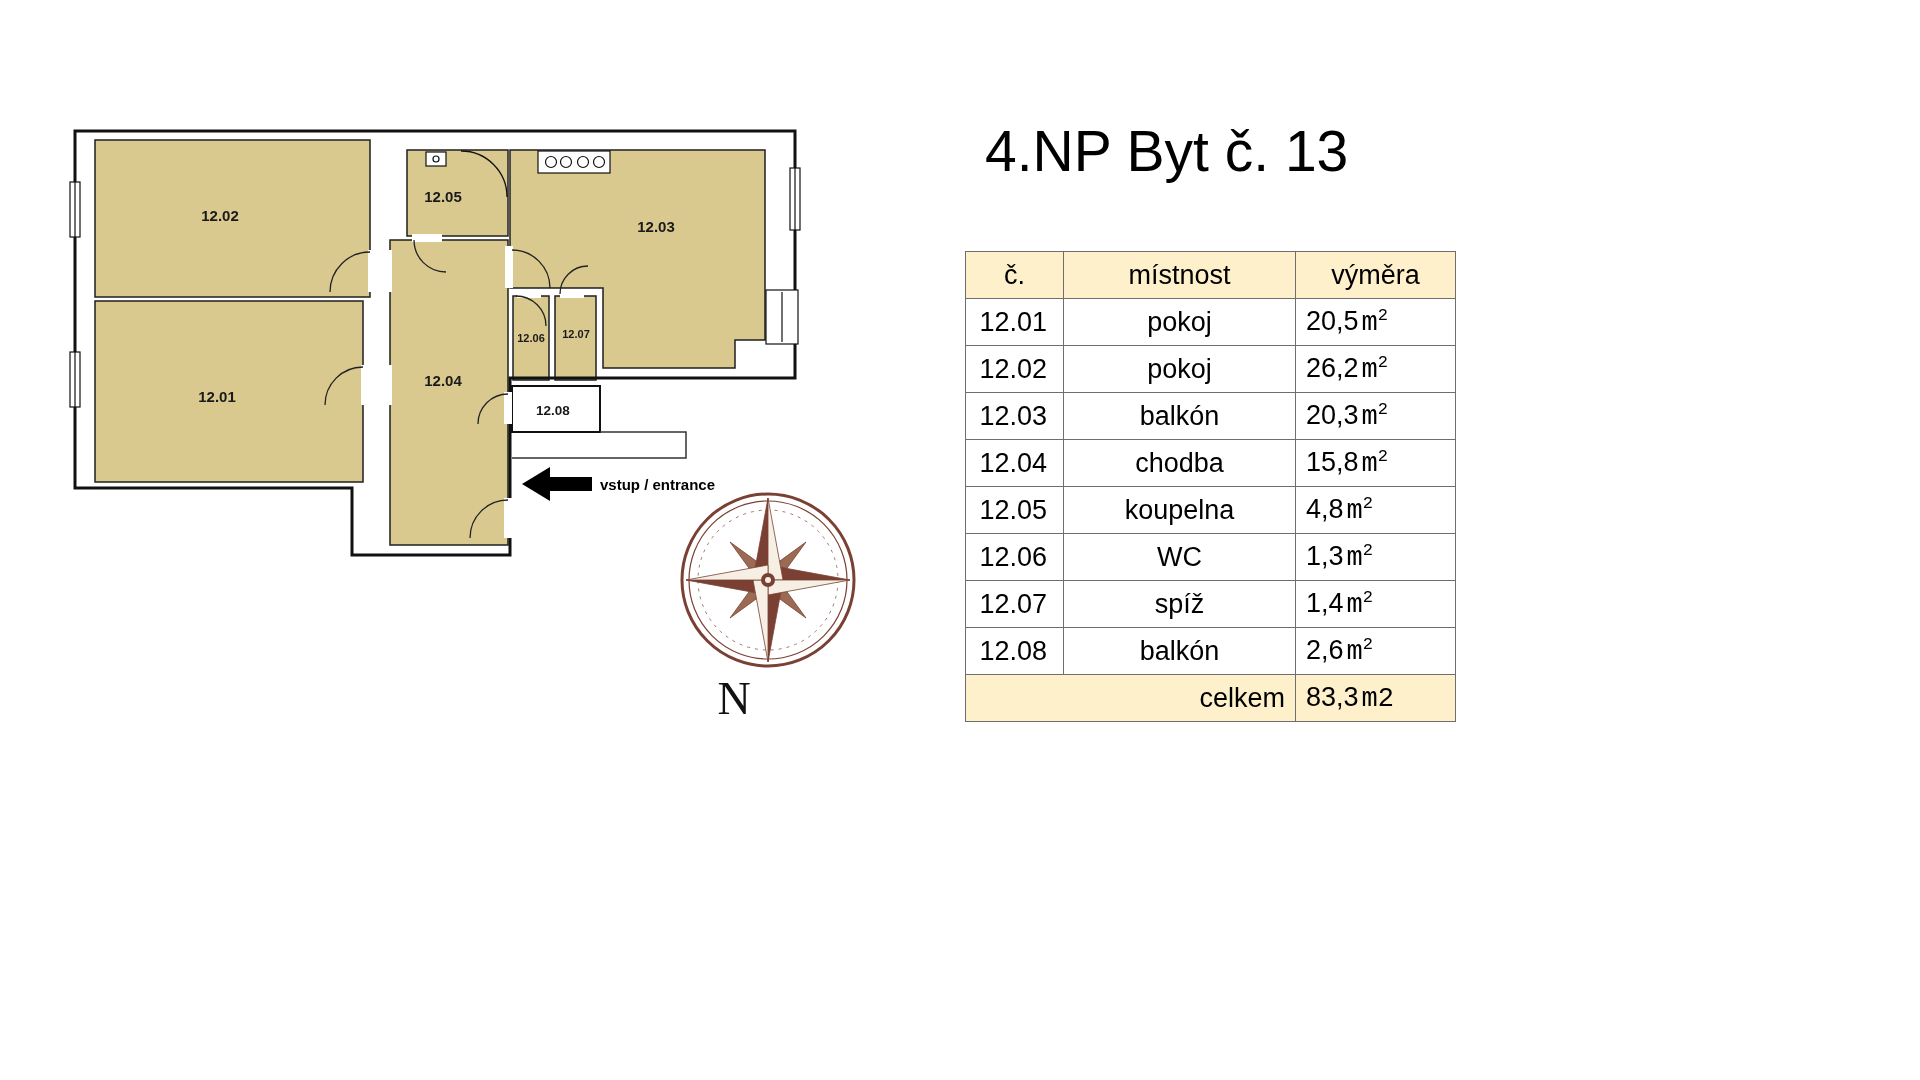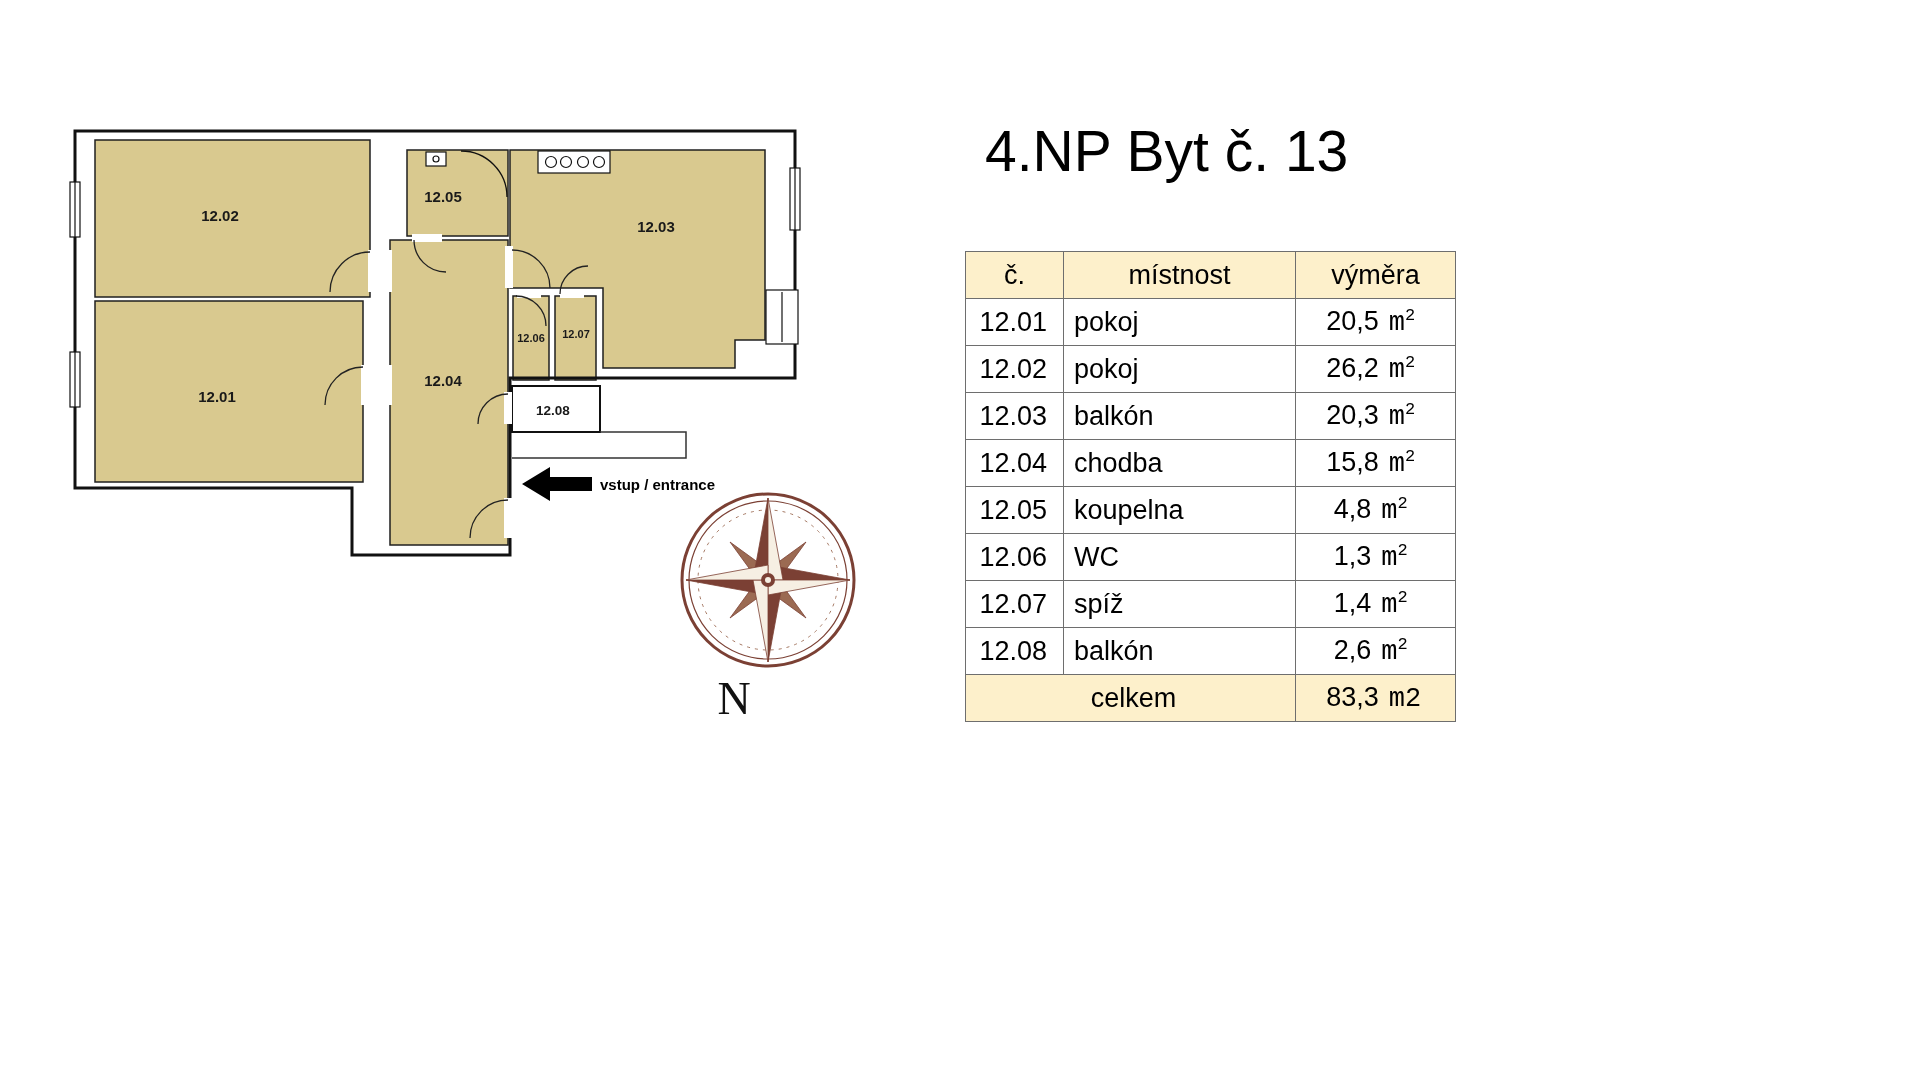--- a/index.html
+++ b/index.html
@@ -21,26 +21,26 @@
   .area-table th,.area-table td{
     border:1px solid #6e6e6e;height:47px;box-sizing:border-box;
     font-size:27px;font-weight:400;padding:0 10px;vertical-align:middle;background:#fff;
   }
   .col-id{width:98px;}
   .col-name{width:232px;}
   .col-area{width:160px;}
   .area-table thead th{background:#fdf0cb;text-align:center;}
   .area-table thead th.h-name{text-align:center;padding-left:10px;}
   td.cell-id{text-align:right;padding-right:16px;}
-  td.cell-name{text-align:left;padding-left:10px;}
-  td.cell-area .area-flex{display:flex;justify-content:center;align-items:baseline;gap:10px;}
+  td.cell-name{text-align:center;padding-left:10px;}
+  td.cell-area .area-flex{display:flex;justify-content:flex-start;align-items:baseline;gap:3px;}
   td.cell-area .unit{width:36px;text-align:left;white-space:nowrap;font-family:Liberation Mono, monospace;}
   td.cell-area sup{font-size:17px;line-height:0;}
   tr.total-row td{background:#fdf0cb;}
-  tr.total-row td.cell-total-label{text-align:center;padding-left:16px;margin-top:18px;}
+  tr.total-row td.cell-total-label{text-align:right;padding-left:16px;margin-top:18px;}
 </style>
 </head>
 <body>
 
 <div class="canvas">
 
   <div class="plan-wrap">
     <svg width="900" height="780" viewBox="0 0 900 780">
 
       <g stroke="#1f1f1f" stroke-width="1.5">

